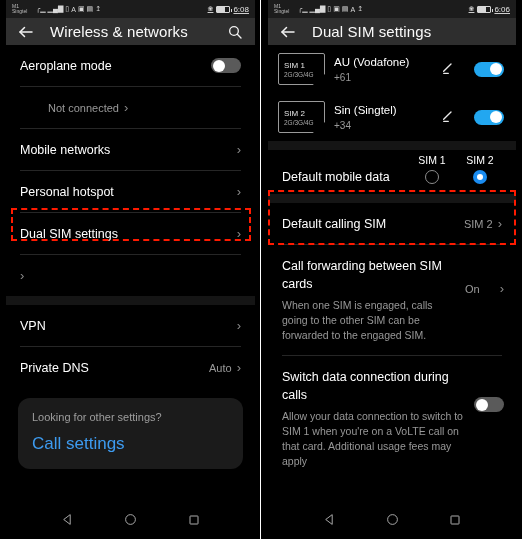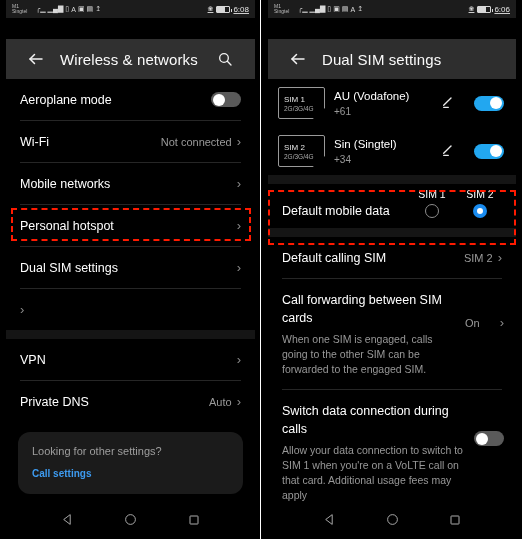--- a/index.html
+++ b/index.html
@@ -29,22 +29,22 @@
     width: 14px; height: 7px; border: 1px solid #d8d8d8; border-radius: 1px;
     position: relative; background: linear-gradient(to right, #d8d8d8 70%, transparent 70%);
   }
   .battery:after {
     content:""; position:absolute; right:-3px; top:2px; width:1.5px; height:3px; background:#d8d8d8;
   }
   .clock { font-size: 8px; color: #e6e6e6; }
 
   
   .appbar {
-    height: 40px; display: flex; align-items: center;
-    background: #303030; padding: 0 20px; gap: 14px; margin-top: 21px;
+    height: 27px; display: flex; align-items: center;
+    background: #303030; padding: 0 10px; gap: 14px;
   }
   .appbar.alt { background: #2e2e2e; }
   .icon-btn { width: 20px; height: 20px; display:flex; align-items:center; justify-content:center; color:#f2f2f2; }
   .appbar-title { font-size: 15px; color: #fafafa; font-weight: 500; letter-spacing: .1px; }
   .appbar .spacer { margin-left: auto; }
 
   
   .scroll { background: #000; }
   .row {
     position: relative; display: flex; align-items: center;
@@ -61,21 +61,21 @@
   .sw.off { background: #5a5a5a; }
   .sw.on  { background: #22a7f0; }
   .sw .knob { position:absolute; top:1.5px; width:12px; height:12px; border-radius:50%; background:#fff; }
   .sw.off .knob { left: 2px; }
   .sw.on  .knob { right: 2px; }
 
   
   .card-wrap { padding: 10px 12px; }
   .card { background: #1b1b1b; border-radius: 12px; padding: 13px 14px 15px; }
   .card .q { font-size: 11px; color: #9e9e9e; margin-bottom: 11px; }
-  .card .link { font-size: 10px; color: #3d9bf0; font-weight: bold; }
+  .card .link { font-size: 17px; color: #3d9bf0; font-weight: normal; }
 
   
   .simrow { display: flex; align-items: center; padding: 8px 12px 8px 10px; gap: 9px; }
   .simcard {
     width: 47px; height: 32px; border: 1px solid #9a9a9a; border-radius: 2px;
     display:flex; flex-direction:column; justify-content:center; padding-left: 5px;
     -webkit-clip-path: polygon(0 0, 100% 0, 100% 66%, 74% 100%, 0 100%);
     clip-path: polygon(0 0, 100% 0, 100% 66%, 74% 100%, 0 100%);
     flex: none;
   }
@@ -168,21 +168,20 @@
 
       <div class="row">
         <span class="label">Aeroplane mode</span>
         <span class="sw off">
               <span class="knob"></span>
             </span>
       </div>
       <div class="divider"></div>
 
       <div class="row">
-        <span class="label">Wi-Fi</span>
         <span class="value">Not connected</span>
         <span class="chev">›</span>
       </div>
       <div class="divider"></div>
 
       <div class="row">
         <span class="label">Mobile networks</span>
         <span class="chev">›</span>
       </div>
       <div class="divider"></div>

